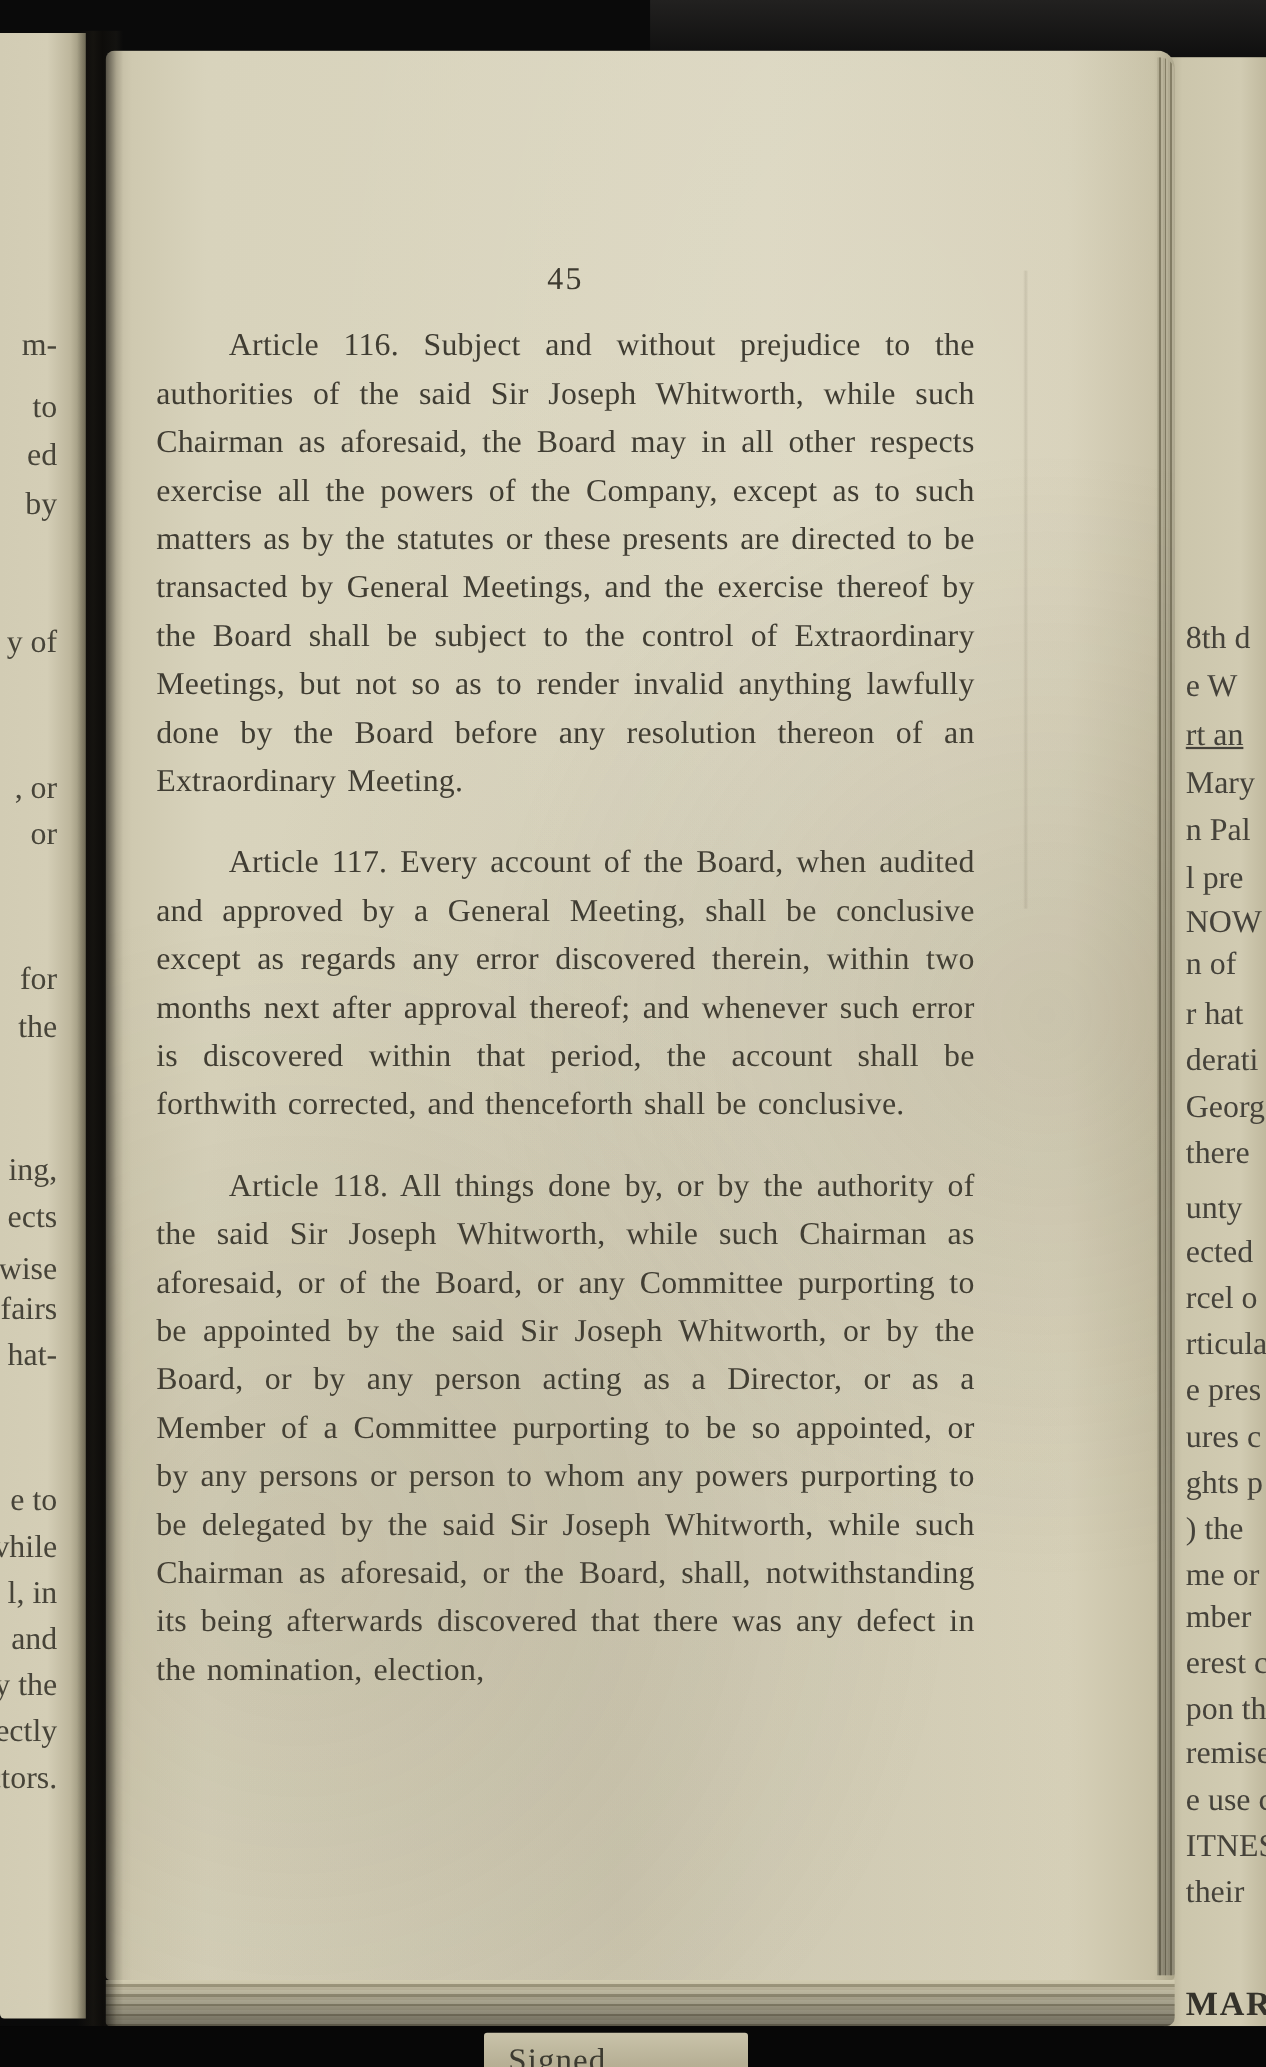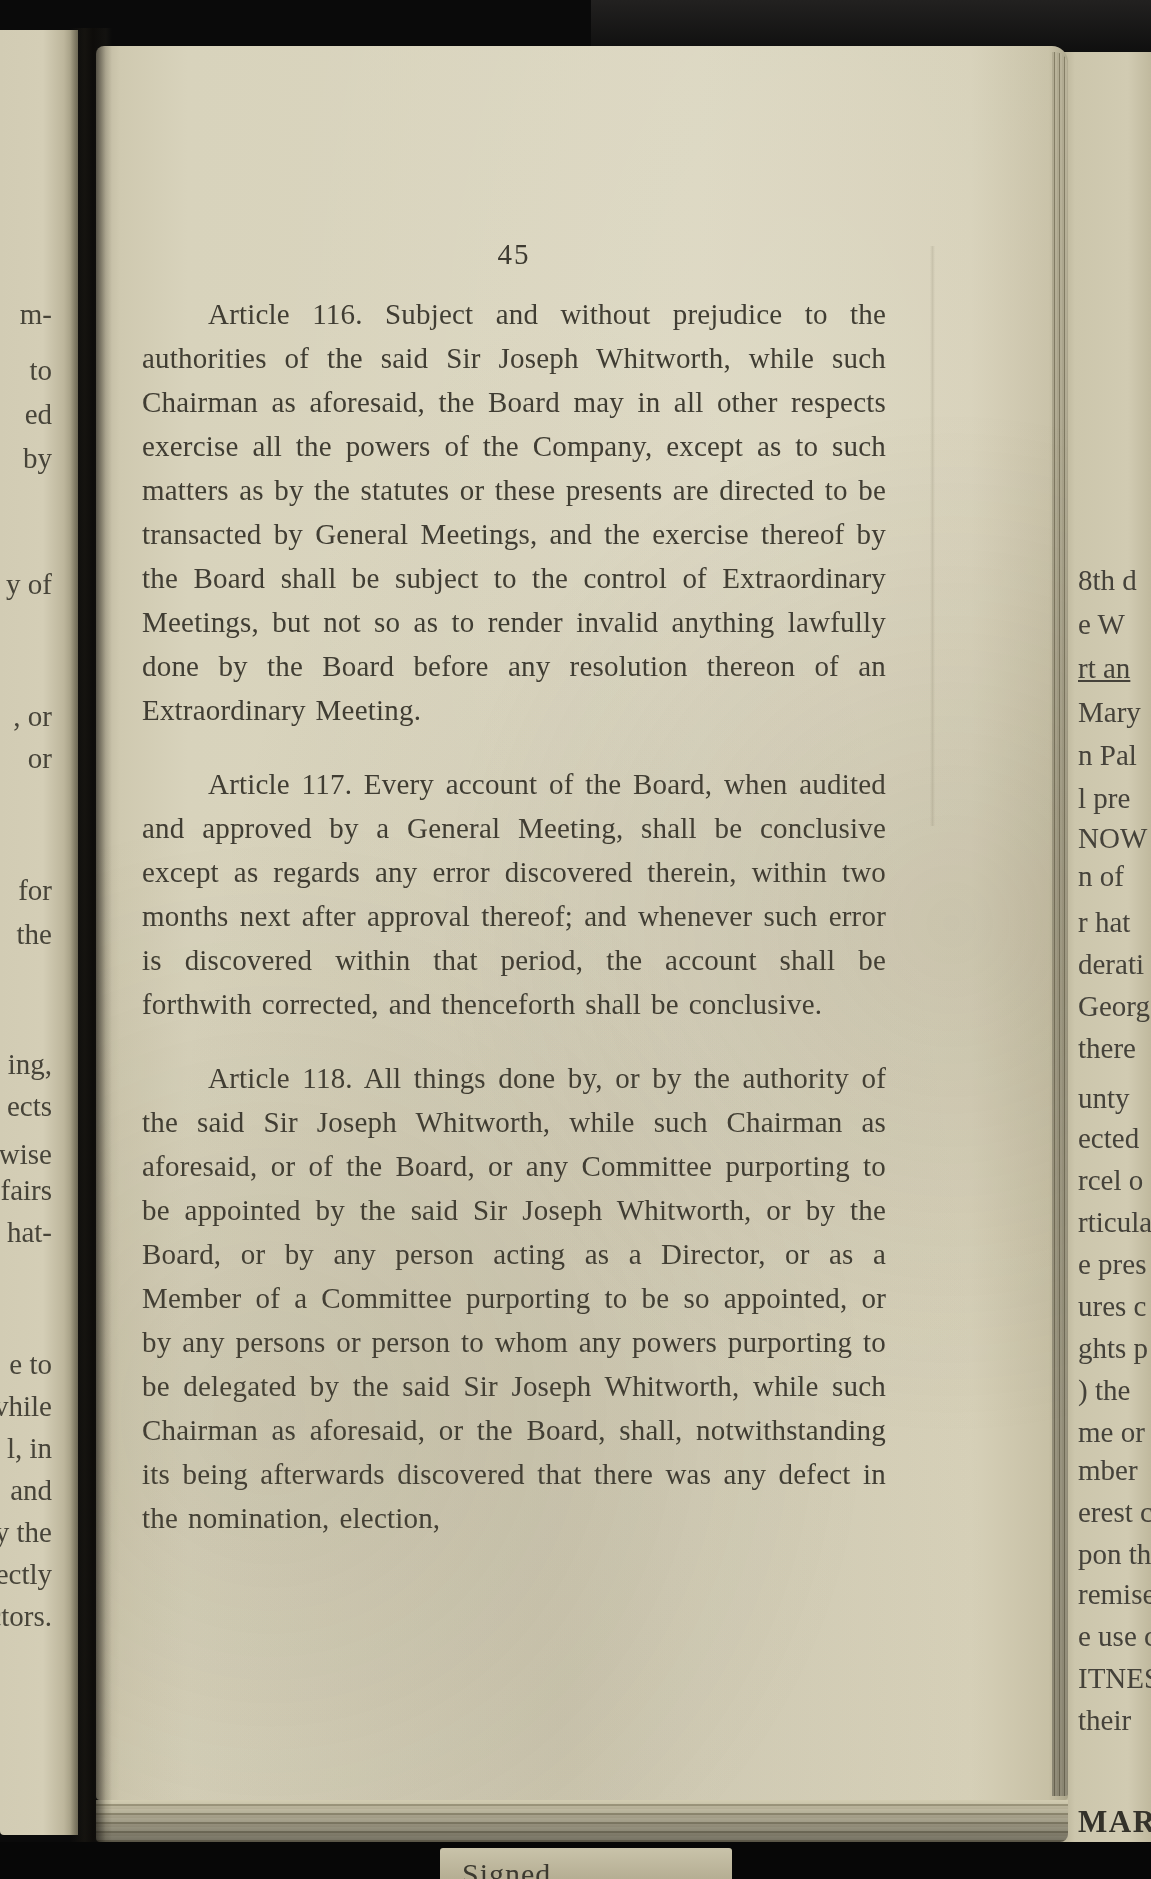--- a/index.html
+++ b/index.html
@@ -73,21 +73,21 @@
     z-index: 1;
     background: linear-gradient(90deg, #b3ac91 0%, #ccc6ac 18%, #d1cbb2 75%, #c0b99e 100%);
   }
   
   .bg-bottom {
     position: absolute; left: 0; top: 1842px; width: 1151px; height: 37px;
     z-index: 5; background: #070707;
   }
   
   .bottom-sliver {
-    position: absolute; left: 440px; top: 1848px; width: 292px; height: 31px;
+    position: absolute; left: 440px; top: 1848px; width: 240px; height: 31px;
     z-index: 6; overflow: hidden;
     background: linear-gradient(180deg, #c9c3aa, #b5ae93);
     border-radius: 3px 3px 0 0;
   }
   .bottom-sliver .cut-text {
     display: block; margin: 9px 0 0 22px;
     font-size: 30px; line-height: 34px; color: #3c3a30; letter-spacing: 1px;
   }
   
   .text-col {

